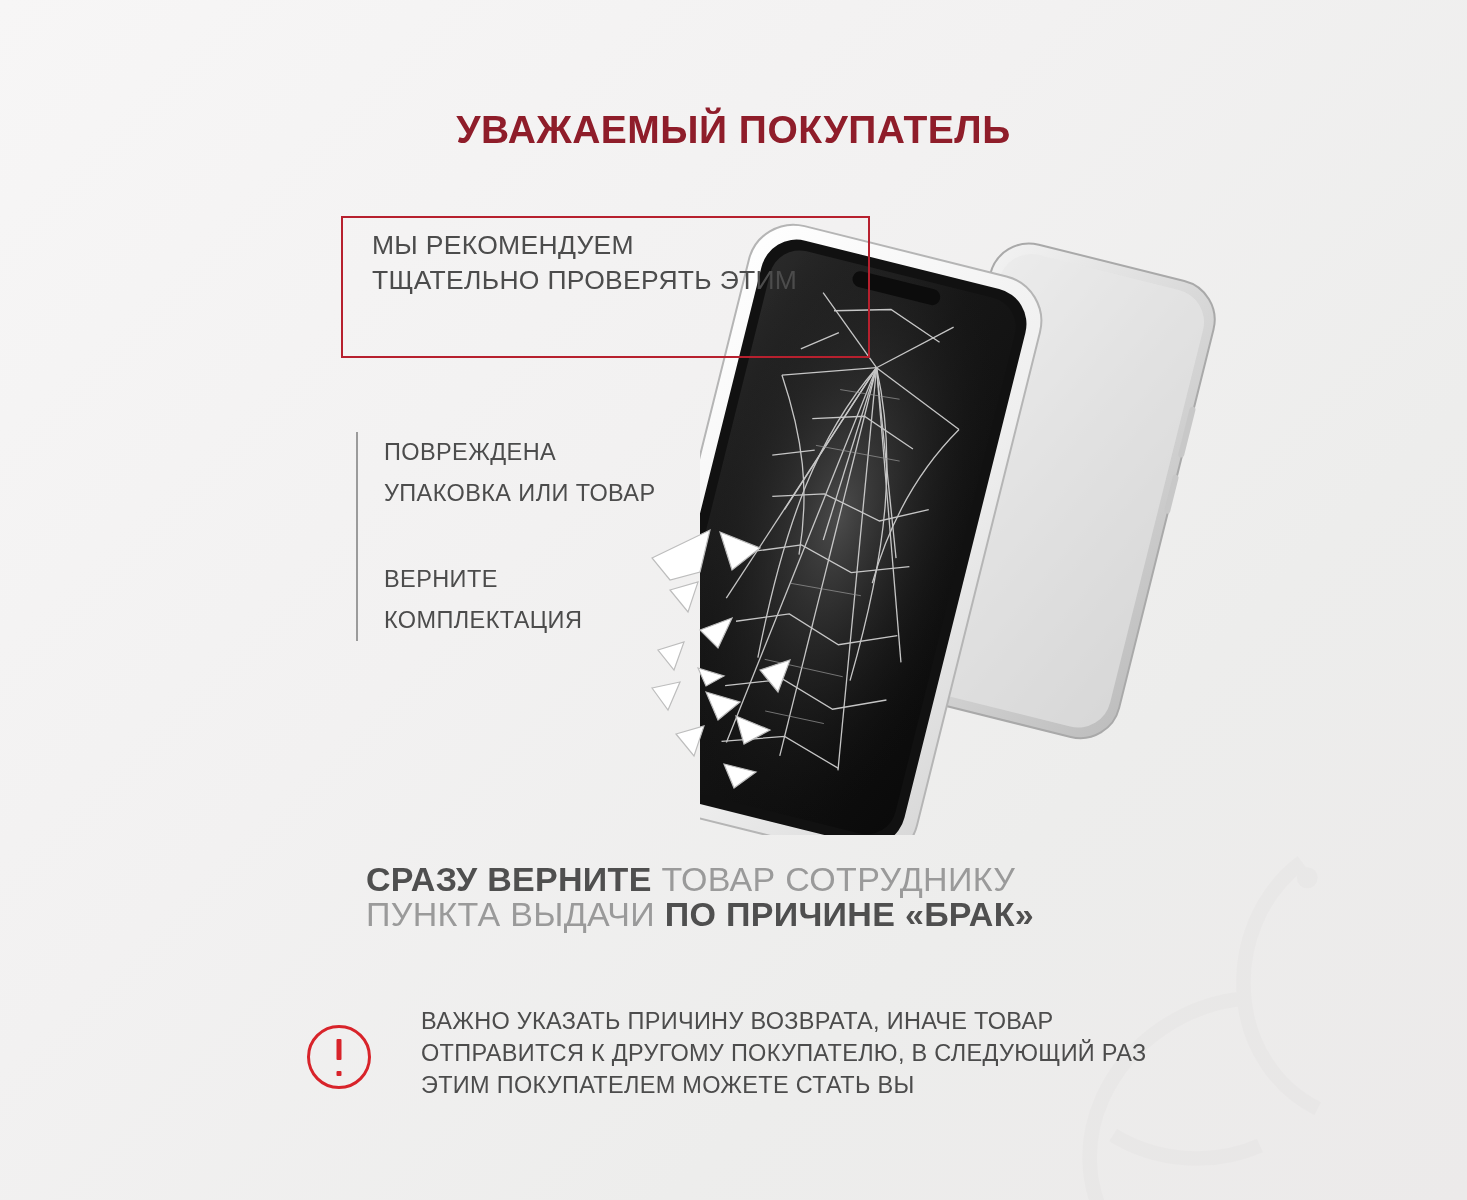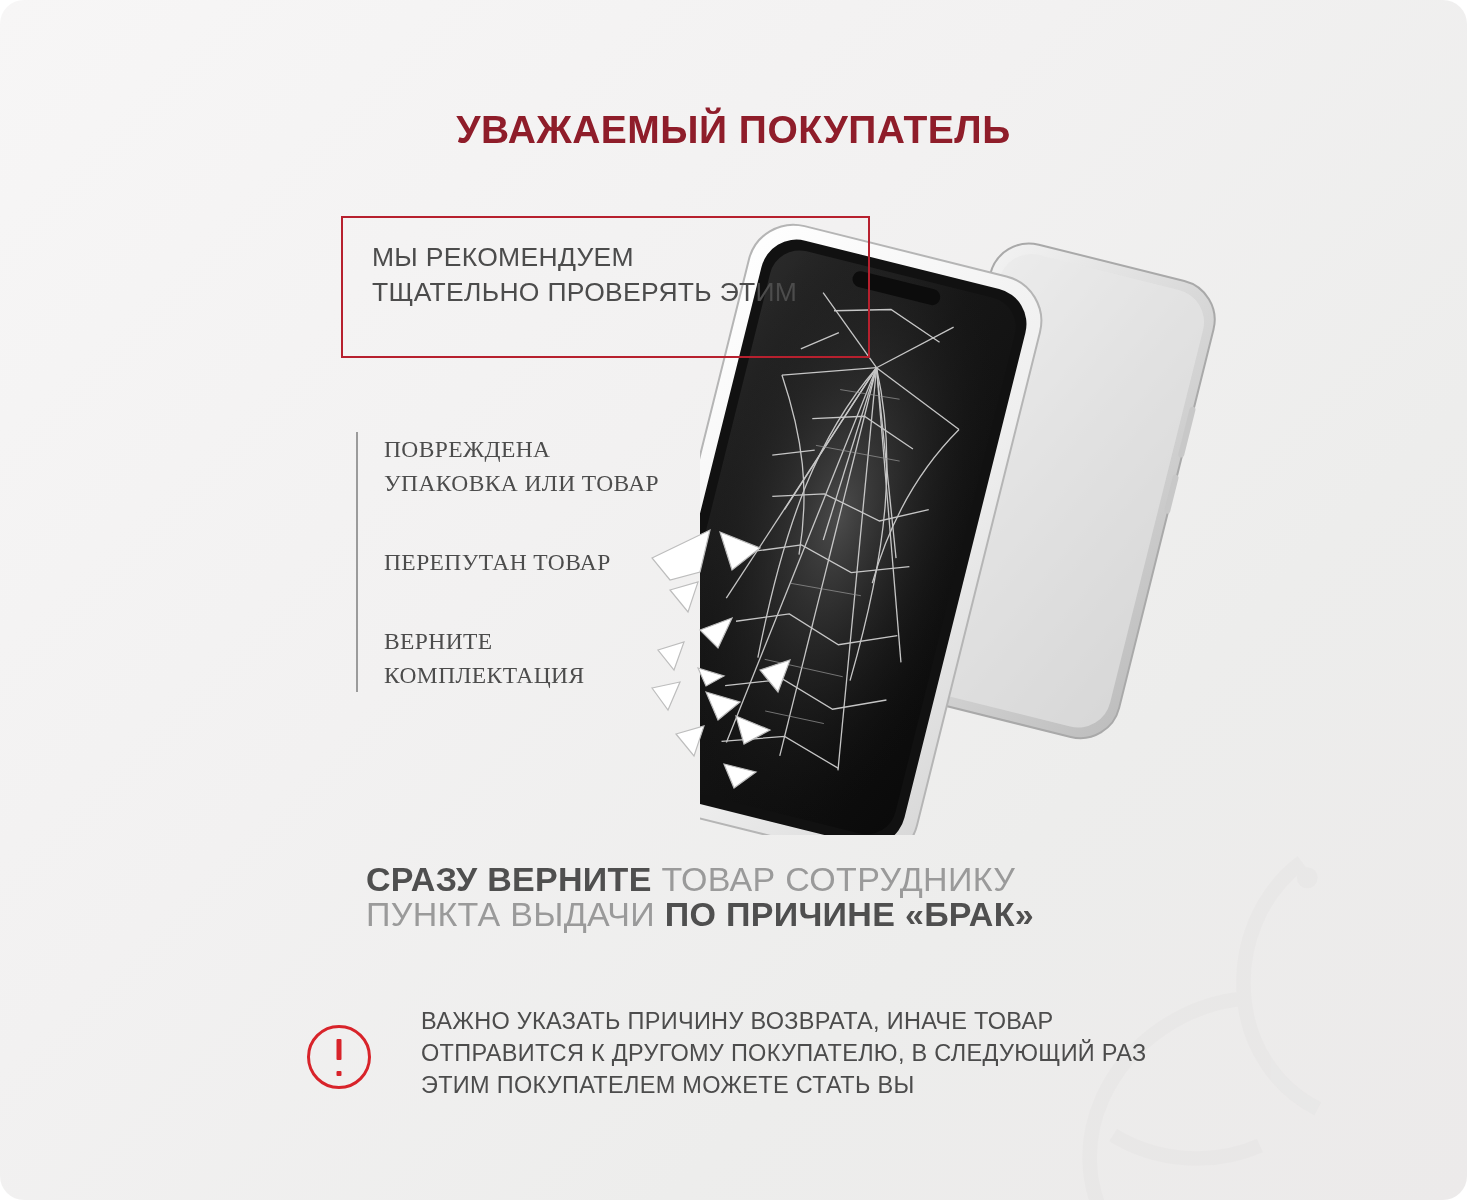--- a/index.html
+++ b/index.html
@@ -12,21 +12,20 @@
     height: 1200px;
     font-family: "Liberation Sans", sans-serif;
     overflow: hidden;
   }
   .poster {
     position: relative;
     width: 1467px;
     height: 1200px;
     background: linear-gradient(135deg, #f7f6f6 0%, #f2f1f1 40%, #ededec 70%, #eceaea 100%);
     overflow: hidden;
-    border-radius: 24px;
   }
   
   .watermark {
     position: absolute;
     right: 60px;
     bottom: -40px;
     width: 420px;
     height: 420px;
     opacity: 0.35;
     pointer-events: none;
@@ -47,21 +46,21 @@
   .recommend-box {
     position: absolute;
     top: 216px;
     left: 341px;
     width: 529px;
     height: 142px;
     border: 2px solid #b7202e;
     box-sizing: border-box;
   }
   .recommend-inner {
-    padding: 22px 0 0 29px;
+    padding: 10px 0 0 29px;
     color: #4c4c4c;
     font-size: 26.5px;
     line-height: 35px;
     letter-spacing: 0.3px;
   }
   .recommend-inner .strong {
     display: block;
     font-weight: bold;
     color: #4c4c4c;
   }
@@ -71,24 +70,23 @@
     top: 432px;
     left: 356px;
     width: 470px;
     padding-left: 26px;
     border-left: 2px solid #9b9b9b;
     box-sizing: border-box;
   }
   .reason {
     color: #4c4c4c;
     font-size: 23.5px;
-    line-height: 34px;
+    line-height: 41px;
     letter-spacing: 0.4px;
     margin-bottom: 45px;
-    font-family: Liberation Serif, serif;
   }
   .reason:last-child { margin-bottom: 0; }
 
   .return-note {
     position: absolute;
     top: 862px;
     left: 366px;
     width: 740px;
     color: #9a9a9a;
     font-size: 34px;
@@ -278,21 +276,20 @@
   <div class="recommend-box">
     <div class="recommend-inner">
       <div>МЫ РЕКОМЕНДУЕМ</div>
       <div>ТЩАТЕЛЬНО ПРОВЕРЯТЬ ЭТИМ</div>
     </div>
   </div>
 
   <div class="reasons">
     <div class="reason" style="white-space: pre-line;">ПОВРЕЖДЕНА
 УПАКОВКА ИЛИ ТОВАР</div>
-    <div class="reason" style="white-space: pre-line;">ПЕРЕПУТАН ТОВАР</div>
     <div class="reason" style="white-space: pre-line;">ВЕРНИТЕ
 КОМПЛЕКТАЦИЯ</div>
   </div>
 
   <div class="return-note"><b>СРАЗУ ВЕРНИТЕ</b><span> ТОВАР СОТРУДНИКУ ПУНКТА ВЫДАЧИ </span><b>ПО ПРИЧИНЕ «БРАК»</b></div>
 
   <div class="warning">
     <div class="warning-icon"></div>
     <div class="warning-text">ВАЖНО УКАЗАТЬ ПРИЧИНУ ВОЗВРАТА, ИНАЧЕ ТОВАР ОТПРАВИТСЯ К ДРУГОМУ ПОКУПАТЕЛЮ, В СЛЕДУЮЩИЙ РАЗ ЭТИМ ПОКУПАТЕЛЕМ МОЖЕТЕ СТАТЬ ВЫ</div>
   </div>

